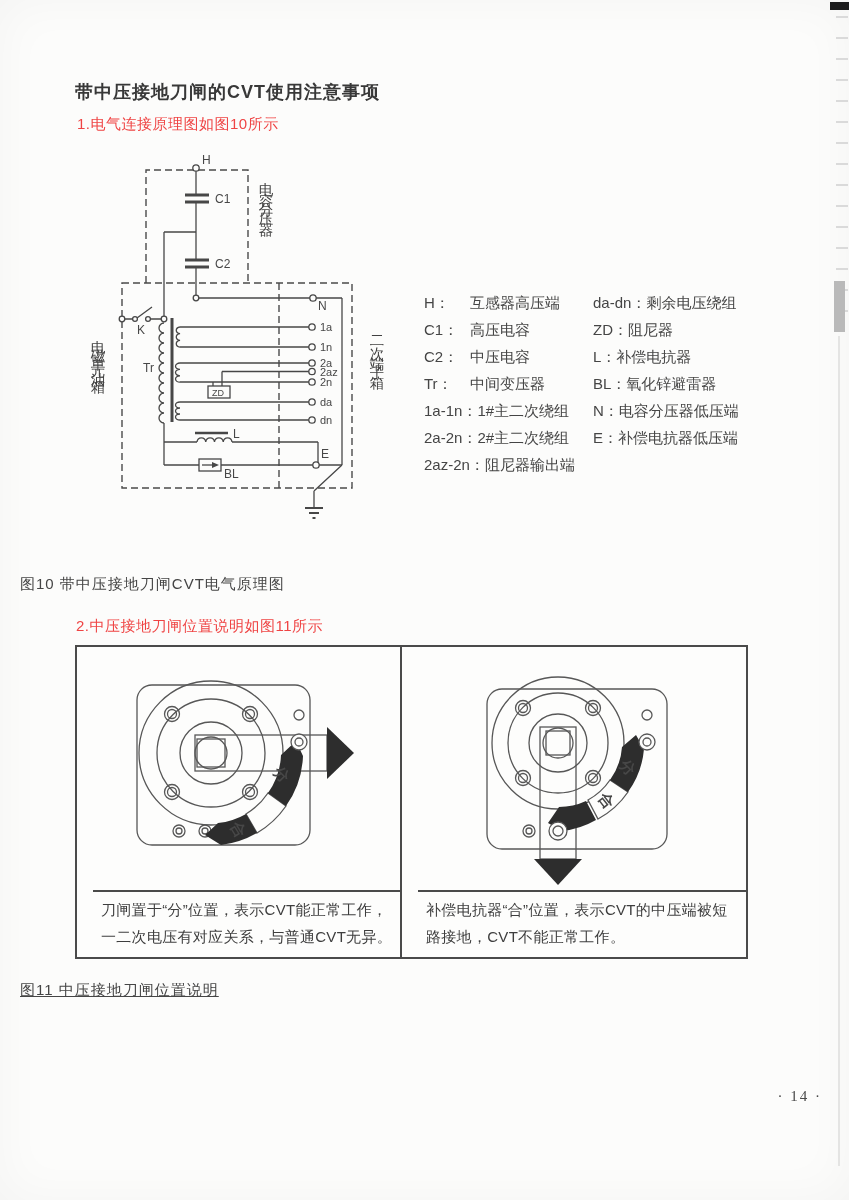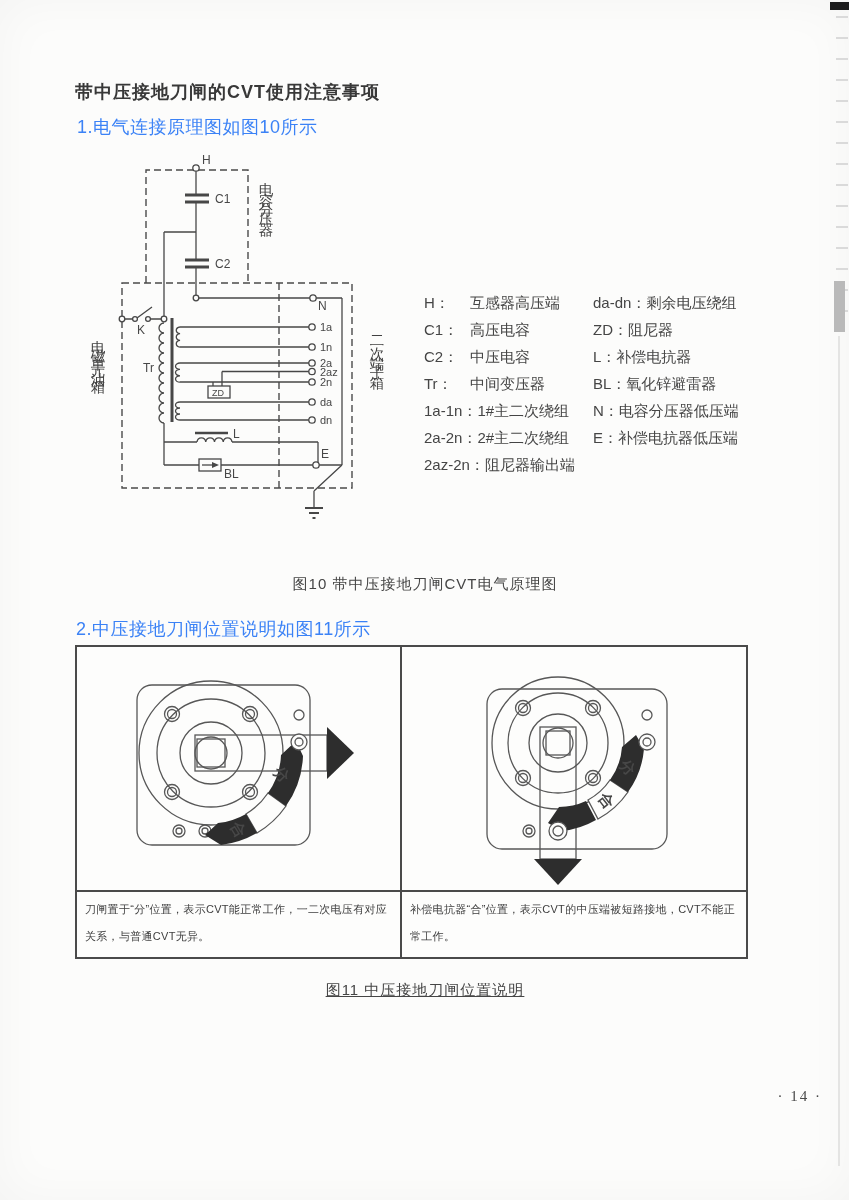--- a/index.html
+++ b/index.html
@@ -5,41 +5,41 @@
   html,body{margin:0;padding:0;}
   body{
     width:849px;height:1200px;position:relative;overflow:hidden;
     background:#fbfbfa;
     font-family:"Liberation Sans","DejaVu Sans",sans-serif;
     color:#3f3f3f;
   }
   .page{position:absolute;inset:0;background:#fcfcfb;box-shadow:inset 0 0 50px rgba(0,0,0,0.035);}
   .abs{position:absolute;}
   .title{left:75px;top:80px;font-size:18px;font-weight:bold;letter-spacing:1px;color:#383838;}
-  .sec{font-size:18px;color:#3b82f6;letter-spacing:0.5px;}
+  .sec{font-size:15px;color:#ef4444;letter-spacing:0.5px;}
   .sec1{left:77px;top:115px;}
   .sec2{left:76px;top:617px;}
-  .caption{left:20px;width:810px;text-align:center;font-size:15px;color:#454545;letter-spacing:1px;}
+  .caption{left:20px;width:810px;text-align:left;font-size:15px;color:#454545;letter-spacing:1px;}
   .cap10{top:575px;}
   .cap11{top:981px;text-decoration:underline;}
   .pagenum{left:26px;top:1088px;width:796px;text-align:right;font-size:15px;letter-spacing:2px;color:#4a4a4a;font-family:"Liberation Serif","DejaVu Serif",serif;}
   .vtext{position:absolute;writing-mode:vertical-rl;text-orientation:upright;font-size:14.5px;color:#414141;}
   .vt-cap{left:256px;top:171px;letter-spacing:10px;}
   .vt-em{left:88px;top:329px;letter-spacing:8px;}
   .vt-tb{left:367px;top:325px;letter-spacing:10px;}
   
   .legend{left:424px;top:289px;width:330px;font-size:15px;color:#454545;}
   .legend .lrow{display:grid;grid-template-columns:169px auto;height:27px;line-height:27px;white-space:nowrap;}
   .legend .lk{display:inline-block;min-width:46px;}
   
   .fig11{left:75px;top:645px;width:669px;height:310px;border:2px solid #4a4a4a;background:#fdfdfc;
          display:grid;grid-template-rows:243px 1fr;grid-template-columns:325px 1fr;}
   .fcell{position:relative;}
   .fcell.l{border-right:2px solid #4a4a4a;}
-  .ftxt{border-top:2px solid #4a4a4a;font-size:11px;line-height:27px;padding:4px 8px 0 8px;color:#3e3e3e;letter-spacing:0.3px;}
+  .ftxt{border-top:2px solid #4a4a4a;font-size:15px;line-height:27px;padding:4px 8px 0 8px;color:#3e3e3e;letter-spacing:0.3px;margin-left:16px;}
   
   .corner-mark{left:830px;top:2px;width:19px;height:8px;background:#1c1c1c;}
   .edge-dashes{left:836px;top:16px;width:12px;height:312px;
      background:repeating-linear-gradient(180deg,#dadada 0 2px,transparent 2px 21px);}
   .edge-bar{left:834px;top:281px;width:11px;height:51px;background:#b9b9b9;}
   .edge-line{left:838px;top:336px;width:2px;height:830px;background:#e4e4e3;}
   svg text{font-family:"Liberation Sans","DejaVu Sans",sans-serif;fill:#474747;}
 </style>
 </head>
 <body>

